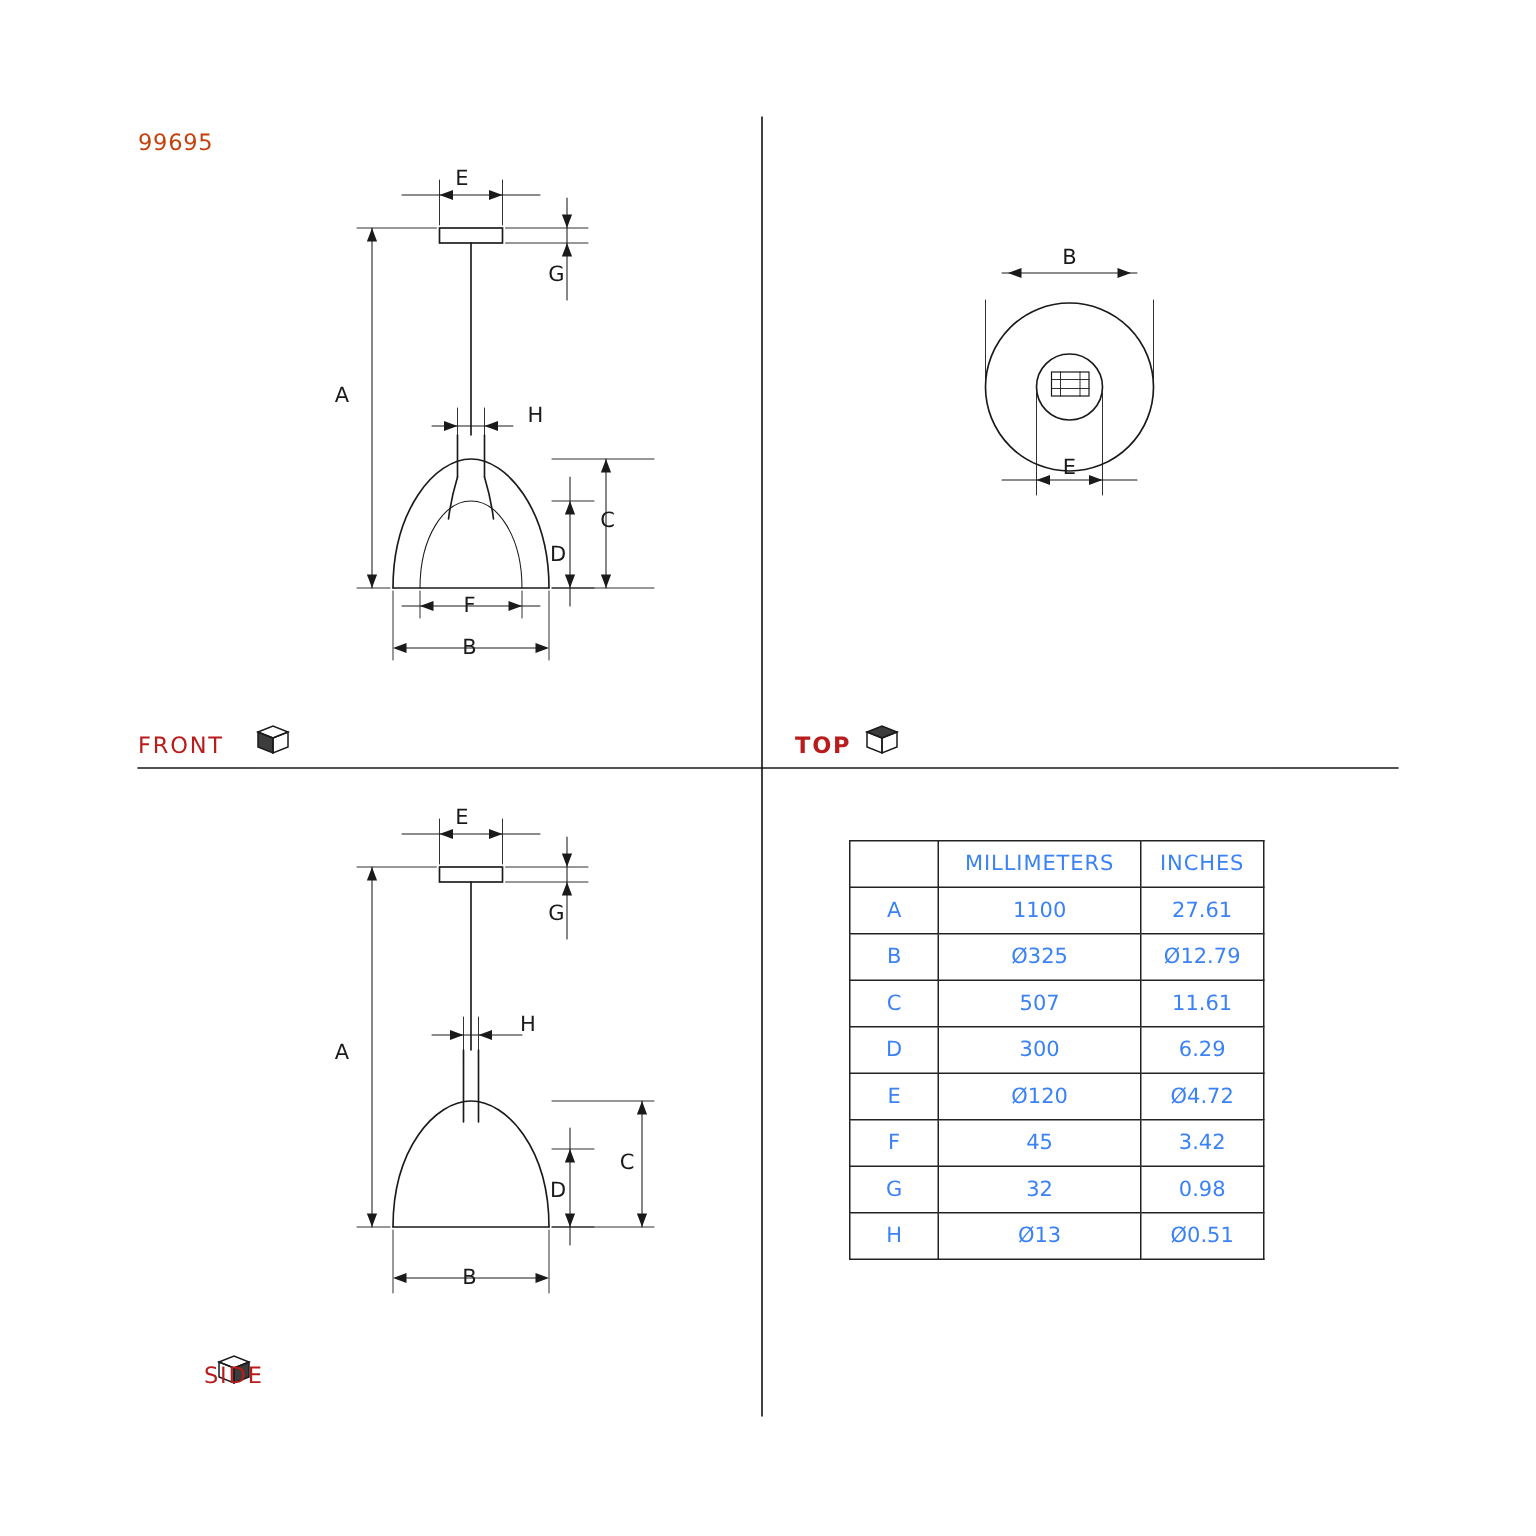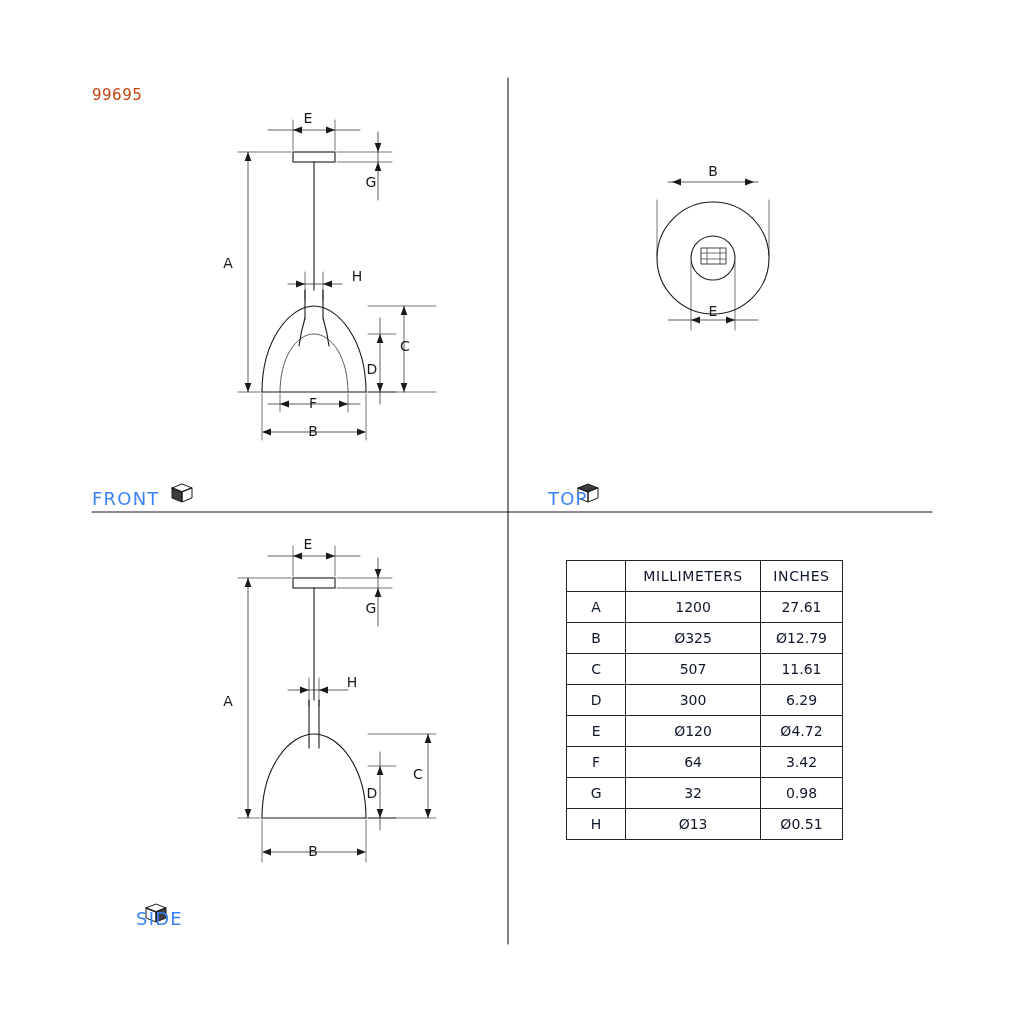--- a/index.html
+++ b/index.html
@@ -30,40 +30,40 @@
   .part-number {
     position: absolute;
     left: 92px;
     top: 86px;
     font-size: 15px;
     letter-spacing: 0.5px;
     color: #c2410c;
   }
   .view-label {
     position: absolute;
-    font-size: 18px;
+    font-size: 15px;
     letter-spacing: 1.2px;
-    color: #3b82f6;
+    color: #b91c1c;
   }
   #front-label { left: 92px; top: 488px; }
-  #top-label { left: 548px; top: 488px; }
+  #top-label { left: 530px; top: 488px; font-weight: bold; }
   #side-label { left: 92px; top: 908px; margin-left: 44px; }
 
   
   #dim-table-wrap {
     position: absolute;
     left: 566px;
     top: 560px;
     width: 277px;
   }
   table.dim-table {
     border-collapse: collapse;
     width: 277px;
     font-size: 14px;
-    color: #0f172a;
+    color: #3b82f6;
   }
   table.dim-table th, table.dim-table td {
     border: 1px solid #222;
     height: 30px;
     text-align: center;
     font-weight: normal;
     padding: 0;
   }
   table.dim-table th.blank-head { width: 60px; }
   table.dim-table td.row-key { width: 60px; }
@@ -270,21 +270,21 @@
       <thead>
         <tr>
           <th class="blank-head"></th>
           <th class="mm-head">MILLIMETERS</th>
           <th class="in-head">INCHES</th>
         </tr>
       </thead>
       <tbody>
         <tr>
           <td class="row-key">A</td>
-          <td class="mm-cell">1200</td>
+          <td class="mm-cell">1100</td>
           <td class="in-cell">27.61</td>
         </tr>
         <tr>
           <td class="row-key">B</td>
           <td class="mm-cell">Ø325</td>
           <td class="in-cell">Ø12.79</td>
         </tr>
         <tr>
           <td class="row-key">C</td>
           <td class="mm-cell">507</td>
@@ -295,21 +295,21 @@
           <td class="mm-cell">300</td>
           <td class="in-cell">6.29</td>
         </tr>
         <tr>
           <td class="row-key">E</td>
           <td class="mm-cell">Ø120</td>
           <td class="in-cell">Ø4.72</td>
         </tr>
         <tr>
           <td class="row-key">F</td>
-          <td class="mm-cell">64</td>
+          <td class="mm-cell">45</td>
           <td class="in-cell">3.42</td>
         </tr>
         <tr>
           <td class="row-key">G</td>
           <td class="mm-cell">32</td>
           <td class="in-cell">0.98</td>
         </tr>
         <tr>
           <td class="row-key">H</td>
           <td class="mm-cell">Ø13</td>

